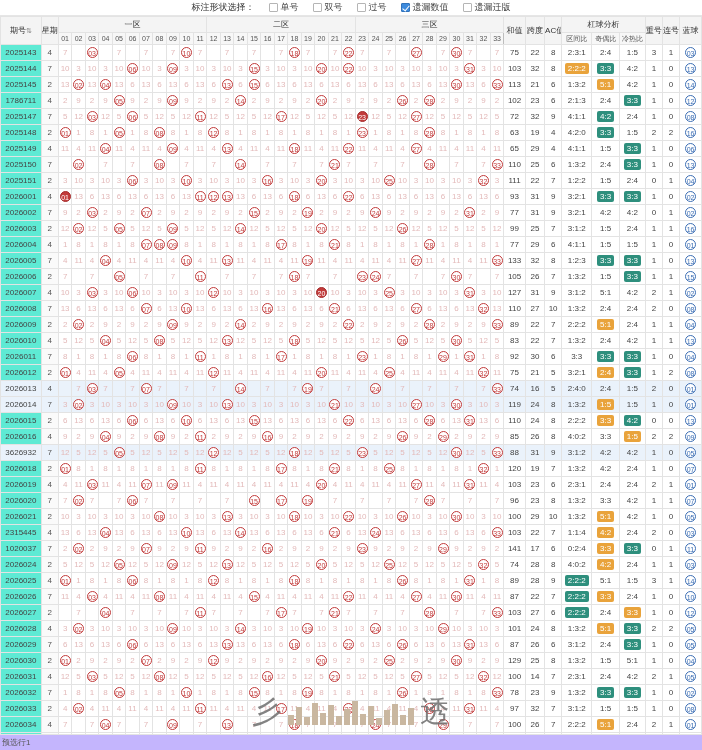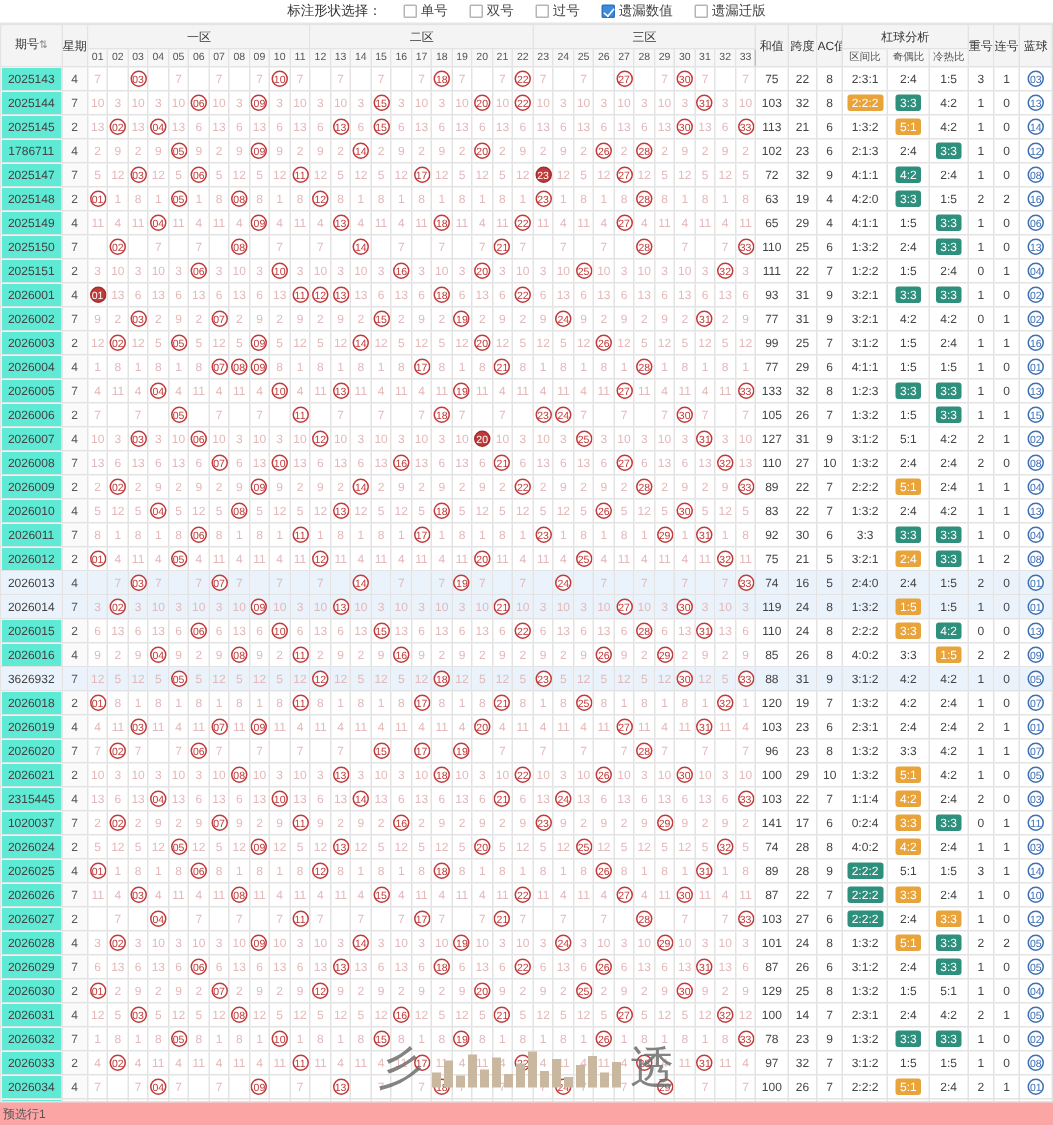--- a/index.html
+++ b/index.html
@@ -111,21 +111,21 @@
   tr.sel td { background: #eaf2fb; }
 
   
   .footer {
     height: 16px;
     display: flex;
     align-items: center;
     font-size: 8px;
     color: #555;
     padding-left: 2px;
-    background: #fca5a5;
+    background: #c4b5fd;
     border-top: 1px solid #e3e3e3;
     gap: 4px;
   }
   .footer .fnums { letter-spacing: 2.2px; color:#666; }
 
   
   .wm {
     position: absolute;
     left: 0; bottom: 16px;
     width: 702px; height: 44px;

